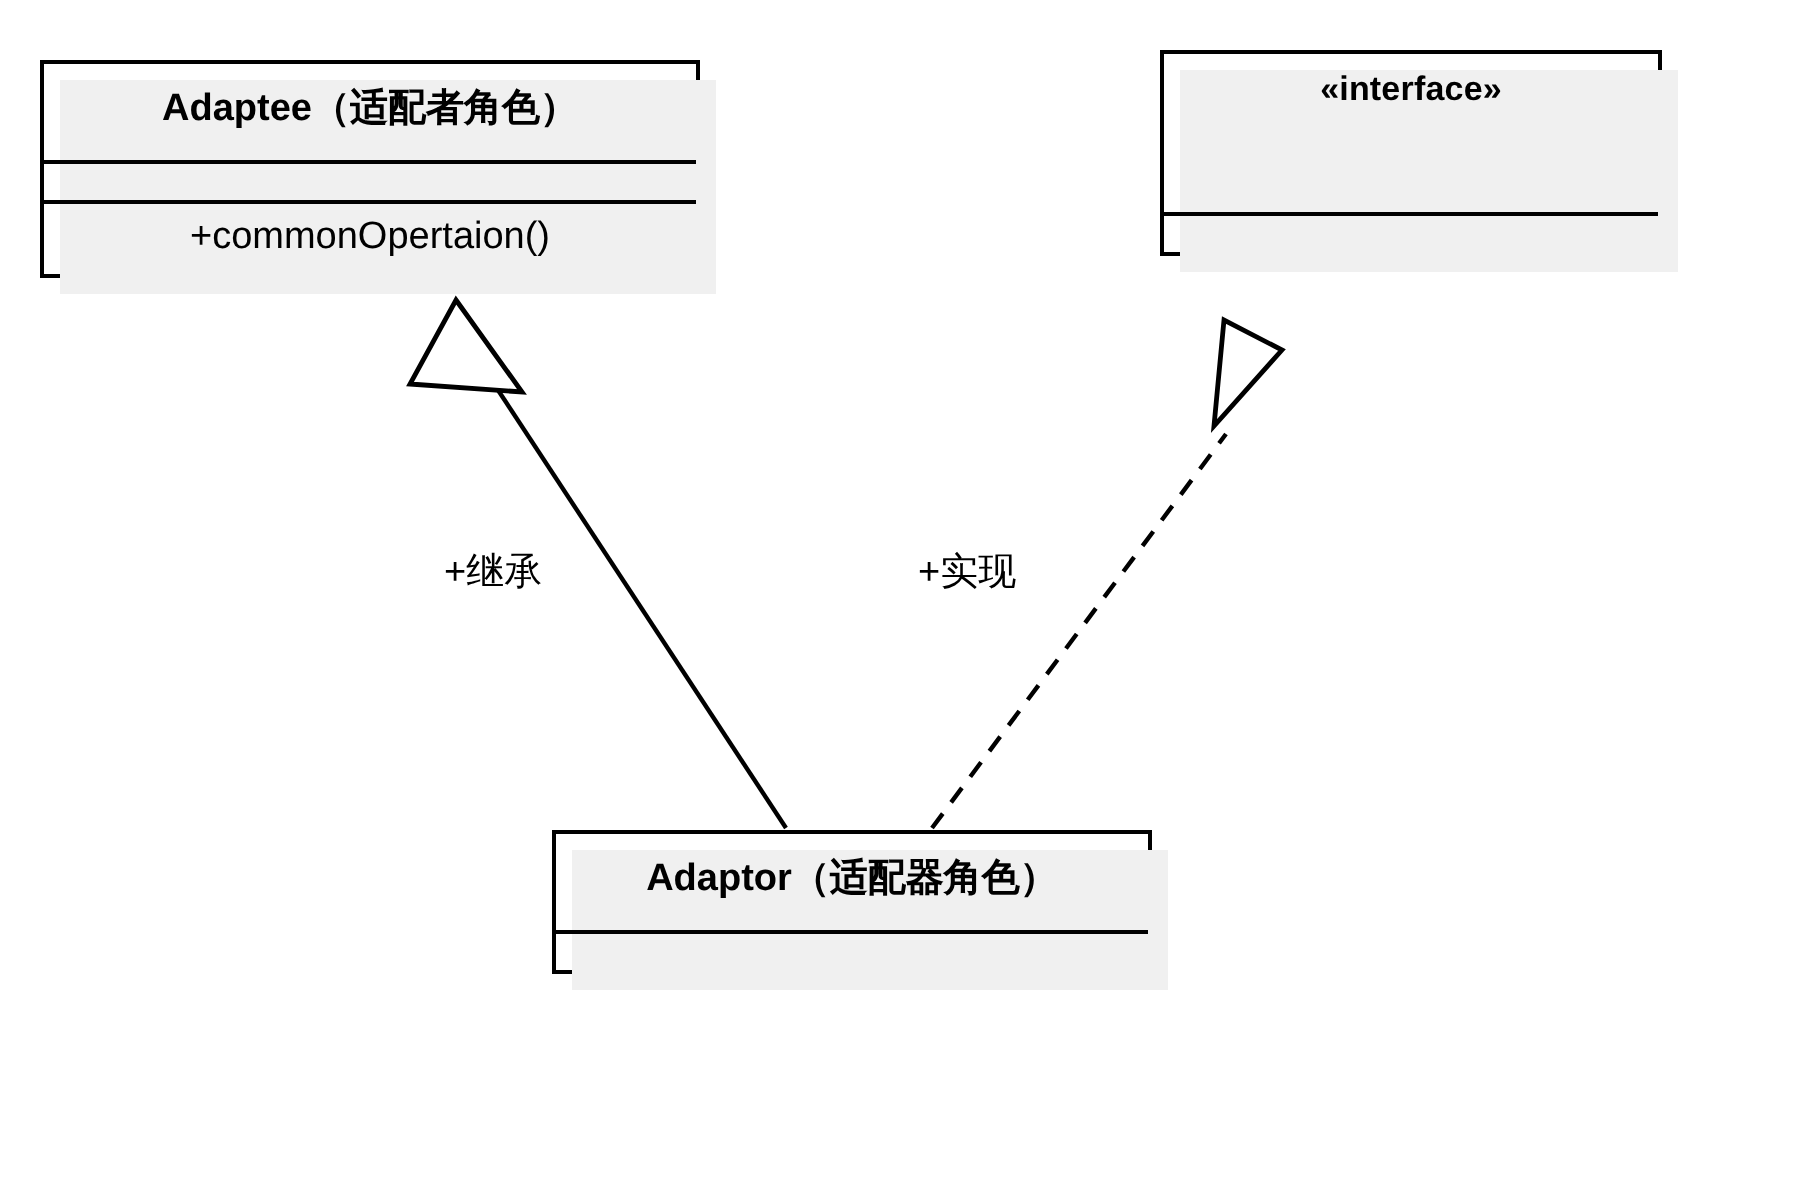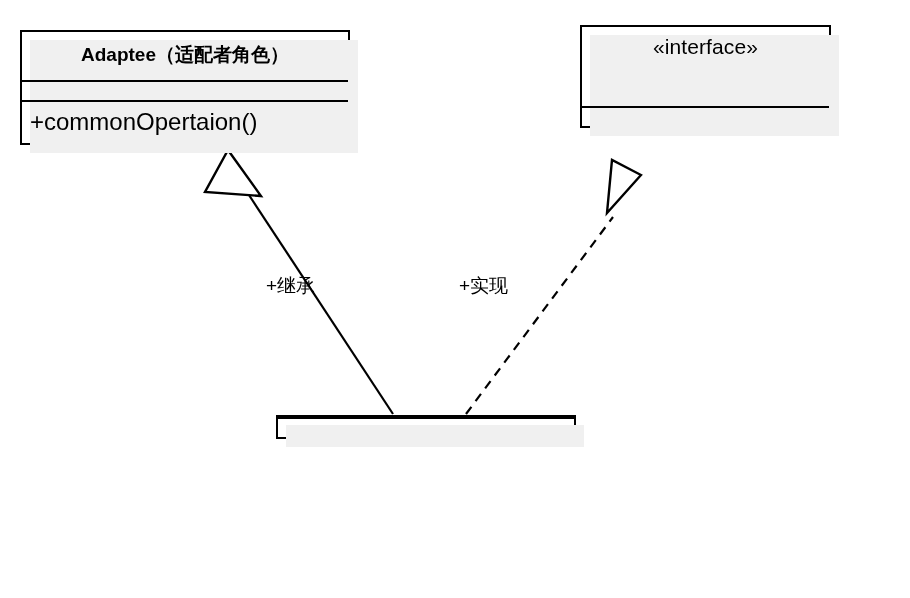--- a/index.html
+++ b/index.html
@@ -55,41 +55,41 @@
   }
 
   .cls-header {
     box-sizing: border-box;
     text-align: center;
     padding: 5px 6px 6px 6px;
     line-height: 1.18;
   }
   .cls-stereotype {
     display: block;
-    font-weight: normal;
-    font-size: 21px;
+    font-weight: bold;
+    font-size: 17px;
     letter-spacing: 0.1px;
   }
   .cls-name {
     display: block;
     font-weight: bold;
     font-size: 19px;
   }
 
   .cls-attrs {
     box-sizing: border-box;
     border-top: 2px solid #000000;
     height: 20px;
   }
   .cls-ops {
     box-sizing: border-box;
     border-top: 2px solid #000000;
     padding: 6px 8px 7px 8px;
-    font-size: 24px;
-    text-align: left;
+    font-size: 19px;
+    text-align: center;
   }
 
   
   #class-adaptee {
     left: 20px;
     top: 18px;
     width: 330px;
   }
   #class-adaptee .cls-header { height: 48px; display: flex; align-items: center; justify-content: center; }
 
@@ -112,21 +112,20 @@
     position: absolute;
     font-size: 19px;
     color: #000000;
     white-space: nowrap;
     z-index: 6;
     background: transparent;
   }
   #label-inheritance {
     left: 222px;
     top: 261px;
-    margin-left: 44px;
   }
   #label-realization {
     left: 459px;
     top: 261px;
     text-align: right;
   }
 </style>
 </head>
 <body>
 
@@ -156,20 +155,23 @@
   </div>
 
   <div class="uml-class" id="class-target">
     <div class="cls-header">
       <span class="cls-stereotype">«interface»</span>
     </div>
     <div class="cls-attrs"></div>
   </div>
 
   <div class="uml-class" id="class-adaptor">
+    <div class="cls-header">
+      <span class="cls-name">Adaptor（适配器角色）</span>
+    </div>
     <div class="cls-attrs"></div>
   </div>
 
   <div class="edge-label" id="label-inheritance">+继承</div>
 
   <div class="edge-label" id="label-realization">+实现</div>
 
 </div>
 
 </body></html>

